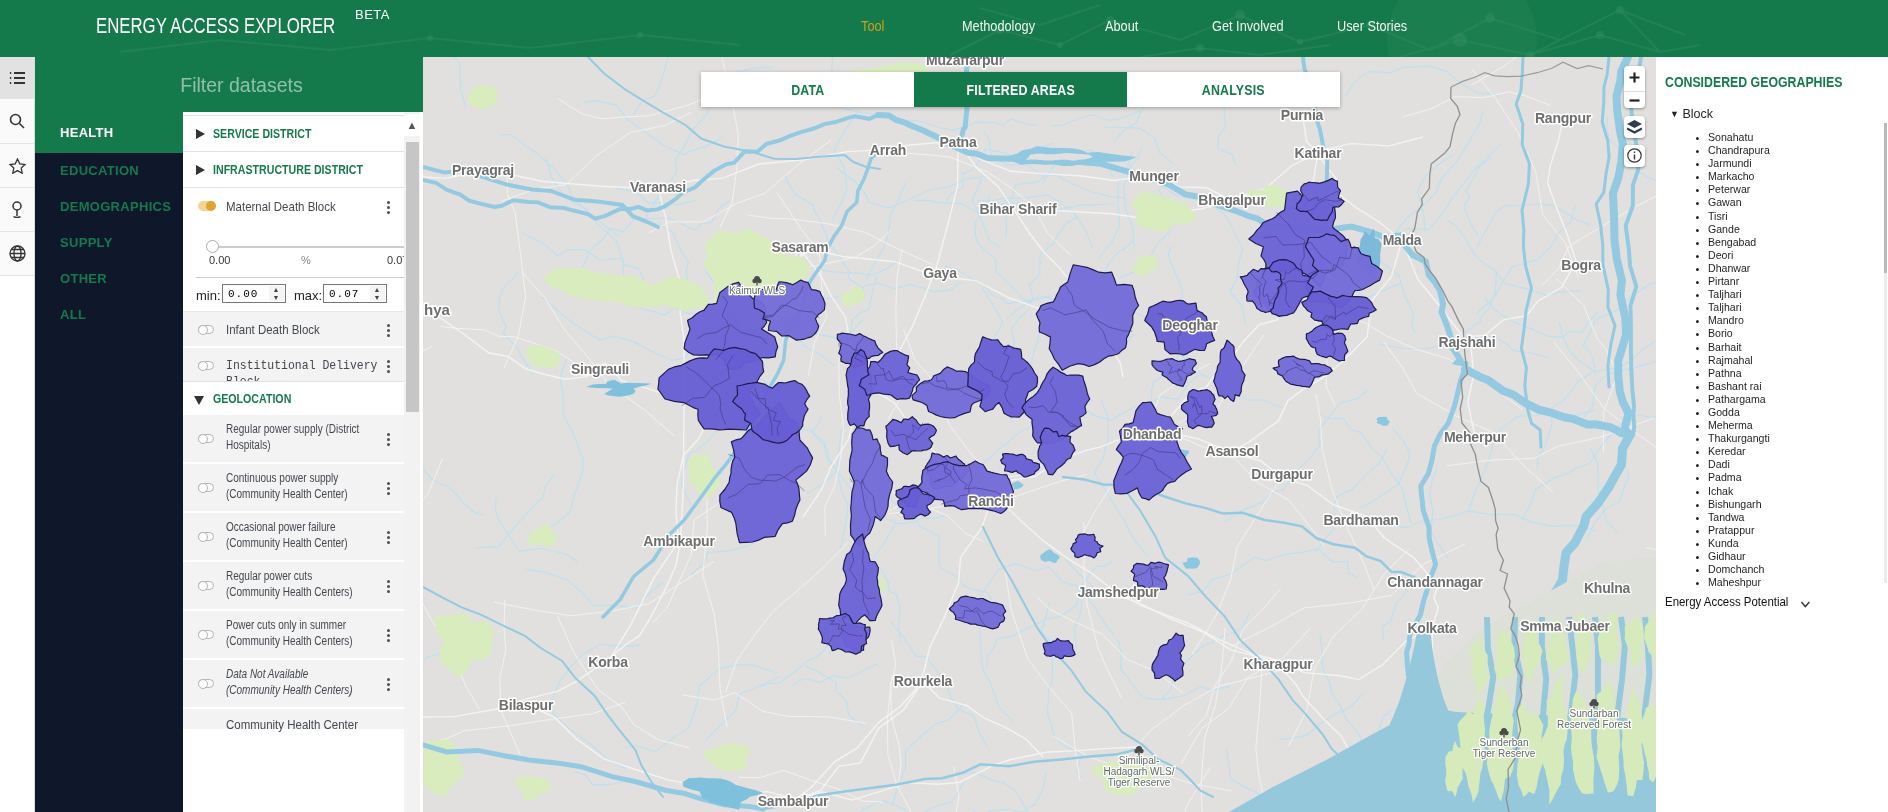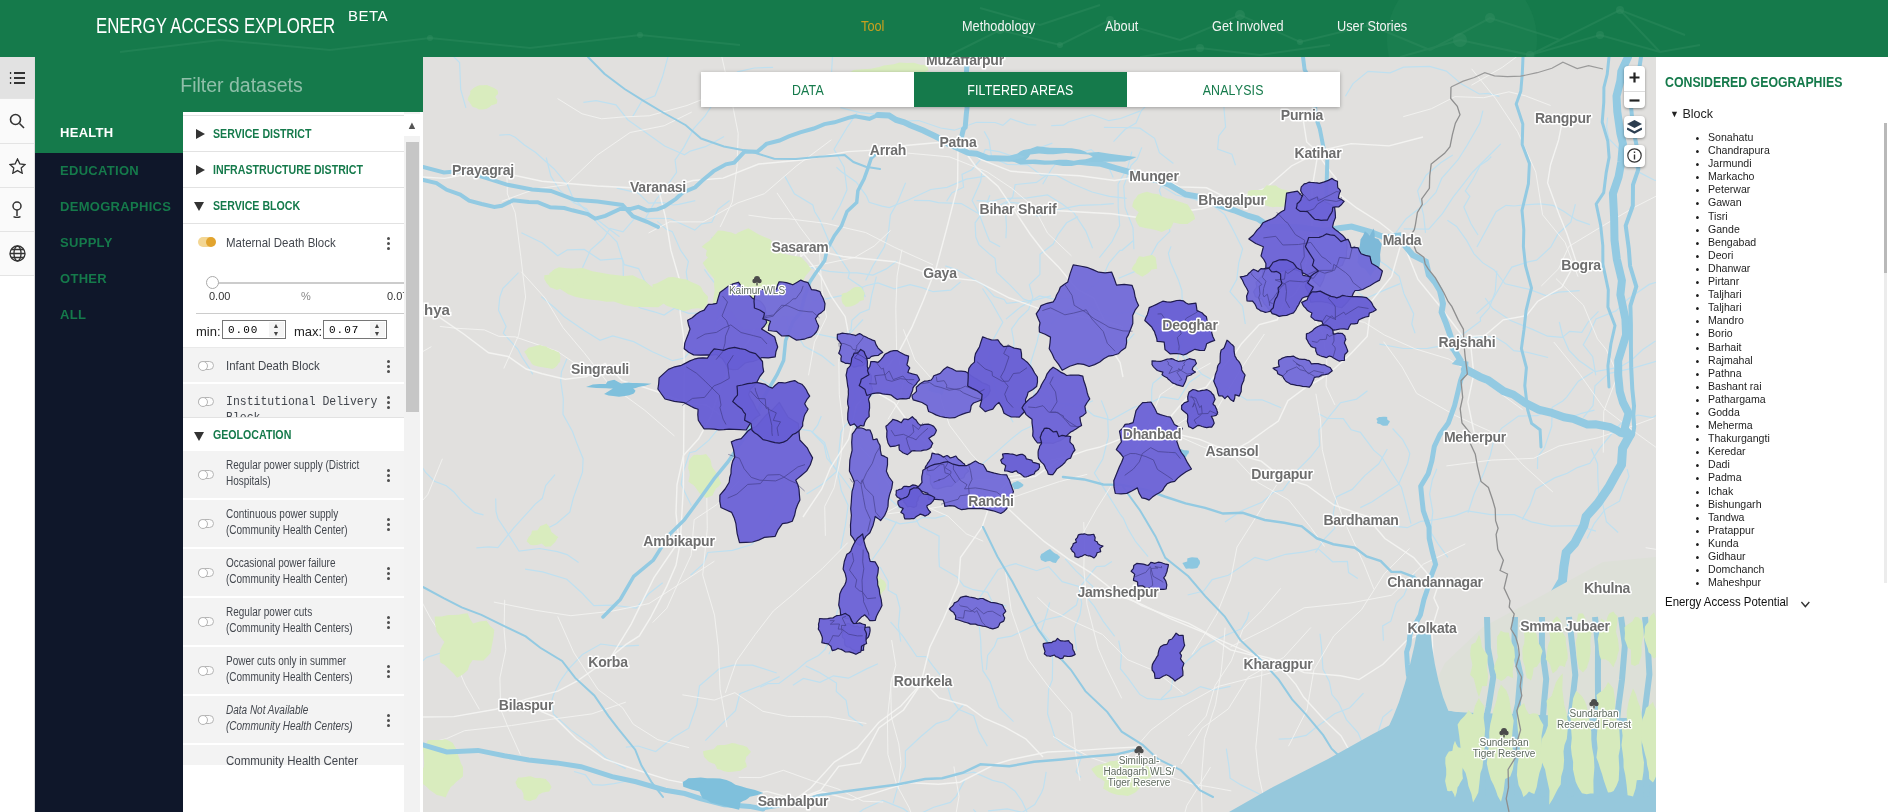--- a/index.html
+++ b/index.html
@@ -2,21 +2,21 @@
 <html><head>
 <meta charset="utf-8">
 <style>
   * { margin:0; padding:0; box-sizing:border-box; }
   html,body { width:1888px; height:812px; overflow:hidden; font-family:"Liberation Sans", sans-serif; background:#fff; }
   #stage { position:relative; width:1888px; height:812px; }
 
   
   #header { position:absolute; left:0; top:0; width:1888px; height:57px; background:#157a4b; overflow:hidden; z-index:30; }
   #brand { position:absolute; left:96px; top:14px; color:#fff; font-size:21.5px; letter-spacing:0px; transform:scaleX(0.78); transform-origin:0 0; white-space:nowrap; }
-  #beta { position:absolute; left:316px; top:7px; color:#fff; font-size:15px; letter-spacing:0.5px;padding-left:32px; }
+  #beta { position:absolute; left:323px; top:7px; color:#fff; font-size:13px; letter-spacing:0.5px;padding-left:32px; }
   .nav { position:absolute; top:17px; font-size:15px; color:#f2f4f2; transform:scaleX(0.85); transform-origin:0 0; white-space:nowrap; }
   .nav.gold { color:#c8a01f; }
 
   
   #strip { position:absolute; left:0; top:57px; width:35px; height:755px; background:#fff; border-right:1px solid #dcdcdc; z-index:25; }
   .cell { position:absolute; left:0; width:34px; border-bottom:1px solid #e4e4e4; display:flex; align-items:center; justify-content:center; background:#fafafa; }
 
   
   #fpanel { position:absolute; left:35px; top:57px; width:388px; height:755px; background:#fff; z-index:20; }
   #fhead { position:absolute; left:0; top:0; width:388px; height:55px; background:#157a4b; color:rgba(255,255,255,0.52); font-size:19.5px; text-align:center; line-height:57px;padding-left:25px; }
@@ -40,21 +40,21 @@
   .rtxt.one { font-size:13.5px; transform:scaleX(0.85); width:200px; }
   #dscroll { position:absolute; left:369px; top:55px; width:16px; height:700px; background:#f2f2f2; }
   #dthumb { position:absolute; left:1.5px; top:30px; width:13px; height:270px; background:#c6c6c6; }
   #dsarrow { position:absolute; left:369px; top:57px; width:16px; height:22px; background:#fff; color:#555; text-align:center; font-size:11px; line-height:22px; }
 
   
   #map { position:absolute; left:423px; top:57px; width:1233px; height:755px; background:#e1e0de; overflow:hidden; }
 
   
   #mtabs { position:absolute; left:701px; top:72px; width:639px; height:35px; box-shadow:0 1px 4px rgba(0,0,0,0.3); z-index:10; }
-  .mtab { position:absolute; top:0; width:213px; height:35px; background:#fff; color:#157a4b; font-weight:normal; font-size:15.5px; text-align:center; line-height:35px; letter-spacing:0.2px; }
+  .mtab { position:absolute; top:0; width:213px; height:35px; background:#fff; color:#157a4b; font-weight:bold; font-size:15.5px; text-align:center; line-height:35px; letter-spacing:0.2px; }
   .mtab span { display:inline-block; transform:scaleX(0.8); transform-origin:50% 50%; }
   .mtab.on { background:#157a4b; color:#fff; }
 
   
   .zbtn { position:absolute; left:1624px; width:21px; background:#fff; border-radius:4px; box-shadow:0 1px 3px rgba(0,0,0,0.4); color:#222; text-align:center; z-index:10; }
 
   
   #rpanel { position:absolute; left:1656px; top:57px; width:232px; height:755px; background:#fff; z-index:20; }
   #rtitle { position:absolute; left:9px; top:17px; color:#157a4b; font-weight:bold; font-size:14.5px; letter-spacing:0; transform:scaleX(0.85); transform-origin:0 0; white-space:nowrap; }
   #rblock { position:absolute; left:14px; top:50px; font-size:12.5px; color:#222; }
@@ -643,21 +643,20 @@
       <div class="ftab on" style="top:0;">HEALTH</div>
       <div class="ftab" style="top:41px;">EDUCATION</div>
       <div class="ftab" style="top:77px;">DEMOGRAPHICS</div>
       <div class="ftab" style="top:113px;">SUPPLY</div>
       <div class="ftab" style="top:149px;">OTHER</div>
       <div class="ftab" style="top:185px;">ALL</div>
     </div>
     <div id="dsets">
       <div class="sect" style="margin-top:3px;"><span class="tri r"></span><b>SERVICE DISTRICT</b></div>
       <div class="sect"><span class="tri r"></span><b>INFRASTRUCTURE DISTRICT</b></div>
-      <div class="sect"><span class="tri d"></span><b>SERVICE BLOCK</b></div>
 
       <div style="position:relative; background:#fff; height:124px; border-top:1px solid #e2e2e2;">
         <div class="tog on" style="top:13px;"></div>
         <div class="rtxt one" style="top:11px;">Maternal Death Block</div>
         <div class="dots" style="top:11px;">
             <i></i>
             <i></i>
             <i></i>
           </div>
         <div style="position:absolute; left:28px; right:-2px; top:58px; height:2px; background:#ccc;"></div>

